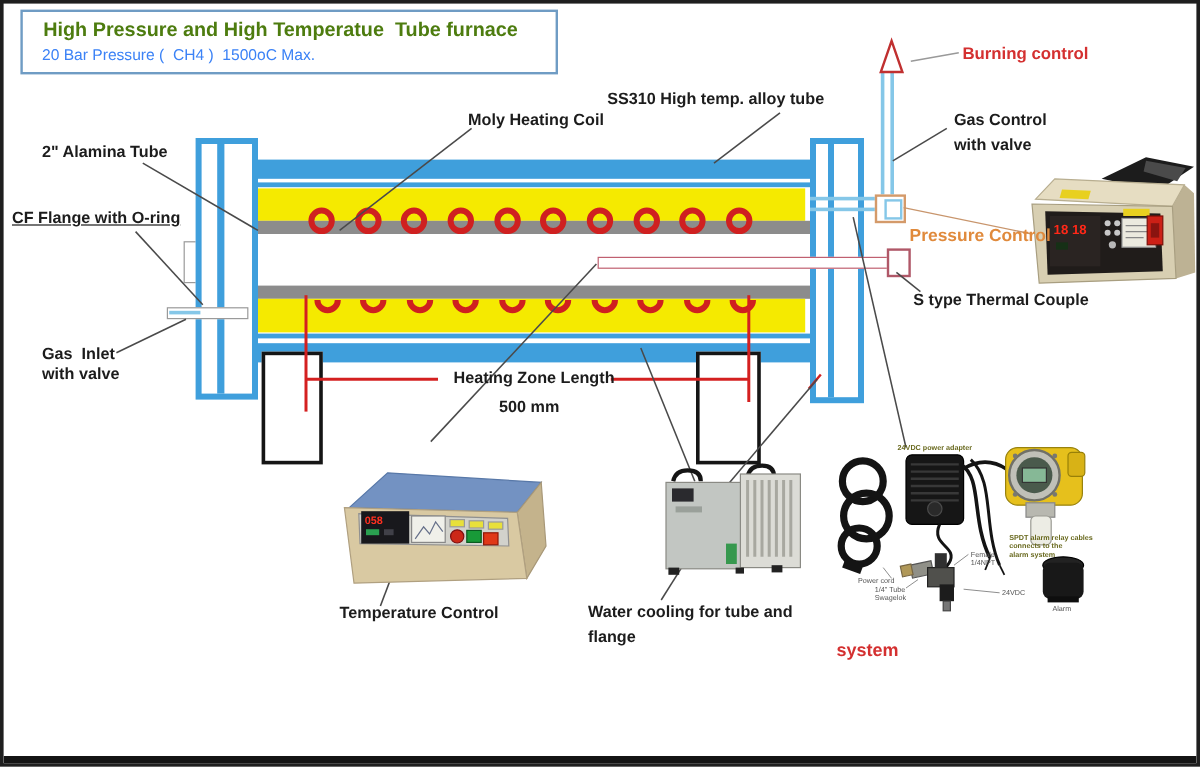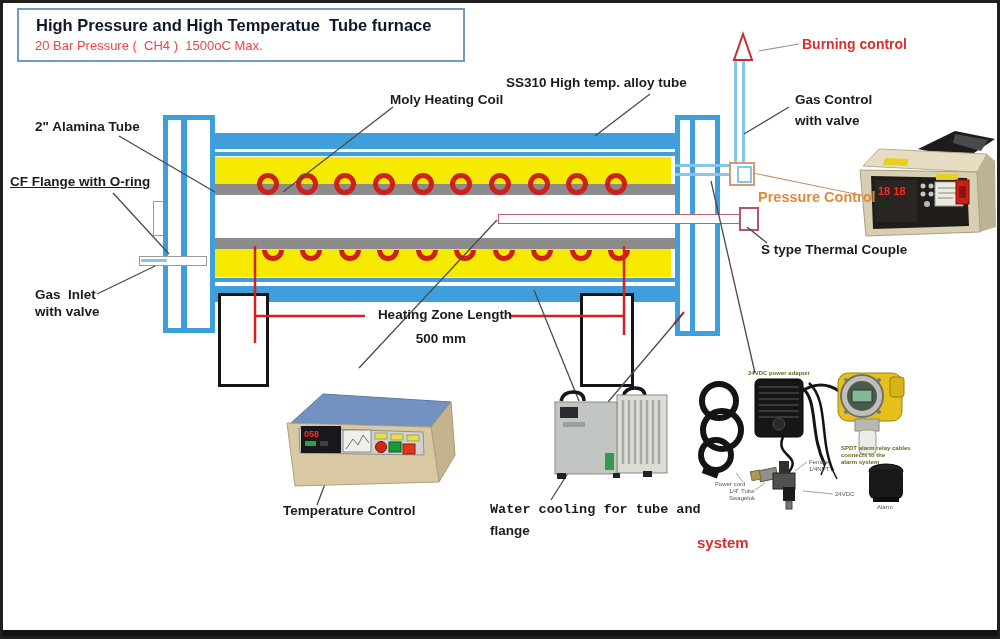--- a/index.html
+++ b/index.html
@@ -7,23 +7,23 @@
           border:3px solid #1f1f1f;box-sizing:border-box;overflow:hidden;
           font-family:"Liberation Sans",sans-serif;}
   .part{position:absolute;}
   .lbl{position:absolute;font:700 13.5px "Liberation Sans",sans-serif;color:#1c1c1c;
        white-space:pre;z-index:7;}
   .lbl-red{color:#d43030;}
   .lbl-orange{color:#e08a3c;font-size:14.5px;}
   .lbl-center{text-align:center;}
   #title-box{position:absolute;left:14px;top:5px;width:448px;height:54px;
              border:2px solid #6f9cc4;background:#fff;z-index:8;box-sizing:border-box;}
-  #title-box .t1{font:700 16.5px "Liberation Sans",sans-serif;color:#0f172a;
+  #title-box .t1{font:700 16.5px "Liberation Sans",sans-serif;color:#4d7c0f;
                  margin:6px 0 0 17px;white-space:pre;}
-  #title-box .t2{font:400 13px "Liberation Sans",sans-serif;color:#ef4444;
+  #title-box .t2{font:400 13px "Liberation Sans",sans-serif;color:#3b82f6;
                  margin:3px 0 0 16px;white-space:pre;}
   svg{position:absolute;left:0;top:0;z-index:6;pointer-events:none;}
   .bluefill{background:#3f9fdc;}
   #bottom-bar{position:absolute;left:0;bottom:0;width:100%;height:6px;background:#141414;z-index:9;}
 </style>
 </head>
 <body>
 
 <div id="canvas">
 
@@ -257,18 +257,18 @@
   <div class="lbl" style="left:387px;top:89px;">Moly Heating Coil</div>
   <div class="lbl" style="left:503px;top:72px;">SS310 High temp. alloy tube</div>
   <div class="lbl" style="left:792px;top:89px;">Gas Control</div>
   <div class="lbl" style="left:792px;top:110px;">with valve</div>
   <div class="lbl lbl-red" style="left:799px;top:33px;font-size:14px;">Burning control</div>
   <div class="lbl lbl-orange" style="left:755px;top:186px;text-align:right;">Pressure Control</div>
   <div class="lbl" style="left:758px;top:239px;">S type Thermal Couple</div>
   <div class="lbl lbl-center" style="left:358px;top:304px;width:168px;">Heating Zone Length</div>
   <div class="lbl lbl-center" style="left:358px;top:328px;width:160px;">500 mm</div>
   <div class="lbl" style="left:280px;top:500px;">Temperature Control</div>
-  <div class="lbl" style="left:487px;top:499px;font-family:Liberation Mono, monospace;">Water cooling for tube and</div>
+  <div class="lbl" style="left:487px;top:499px;">Water cooling for tube and</div>
   <div class="lbl" style="left:487px;top:520px;">flange</div>
   <div class="lbl lbl-red" style="left:694px;top:531px;font-size:15px;">system</div>
 
   <div id="bottom-bar"></div>
 </div>
 
 </body></html>

